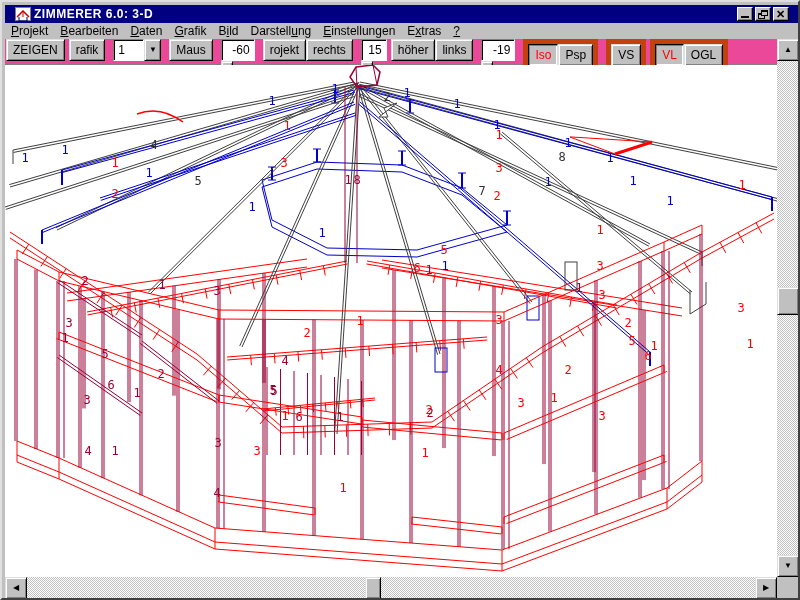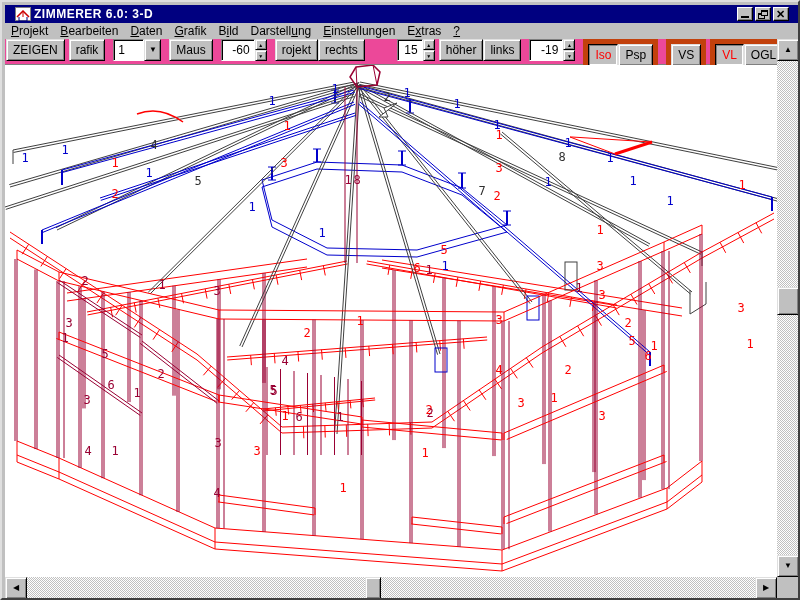--- a/index.html
+++ b/index.html
@@ -29,21 +29,21 @@
        box-shadow:inset 1px 1px 0 #fff,inset -1px -1px 0 #808080;
        font-family:"Liberation Sans",sans-serif;font-size:12px;color:#000;
        display:flex;align-items:center;justify-content:center;padding:0 6px;white-space:nowrap;}
   .pressed{border-color:#000 #dfdfdf #dfdfdf #000;box-shadow:inset 1px 1px 0 #808080,inset -1px -1px 0 #fff;}
   .redtxt{color:#ff0000;}
   .gap4{width:4px;flex:none;} .gap8{width:8px;flex:none;}
   .field{height:22px;background:#fff;border:1px solid;border-color:#808080 #fff #fff #808080;
          box-shadow:inset 1px 1px 0 #000;font-size:12px;display:flex;align-items:center;padding:0 4px;}
   .combo{display:flex;}
   .dropbtn{width:17px;height:22px;}
-  .spin{display:flex;}
+  .spin{display:flex;flex-direction:column;}
   .spincol{display:flex;flex-direction:column;width:12px;height:22px;}
   .spinbtn{flex:1;padding:0;font-size:6px;line-height:6px;}
   .btngroup{display:flex;border:5px solid #c2410c;box-shadow:1px 1px 0 #fff inset;padding:0;}
   .arrowglyph{font-size:8px;line-height:8px;color:#000;}
   #canvas{position:absolute;left:3px;top:63px;width:772px;height:512px;background:#fff;overflow:hidden;}
   #vscroll{position:absolute;left:775px;top:37px;width:22px;height:538px;}
   #hscroll{position:absolute;left:3px;top:575px;width:772px;height:22px;}
   .track{position:absolute;background:#c0c0c0;
          background-image:conic-gradient(#fff 25%,#c0c0c0 0 50%,#fff 0 75%,#c0c0c0 0);
          background-size:2px 2px;}
@@ -117,21 +117,21 @@
         <button class="b95 spinbtn">
             <span class="arrowglyph" style="font-size:5px">▼</span>
           </button>
       </div>
     </div>
     <div class="gap8"></div>
     <button class="b95">rojekt</button>
     <button class="b95">rechts</button>
     <div class="gap8"></div>
     <div class="spin">
-      <div class="field" style="width:26px;justify-content:flex-end;margin-left:24px;">15</div>
+      <div class="field" style="width:26px;justify-content:flex-end;">15</div>
       <div class="spincol">
         <button class="b95 spinbtn">
             <span class="arrowglyph" style="font-size:5px">▲</span>
           </button>
         <button class="b95 spinbtn">
             <span class="arrowglyph" style="font-size:5px">▼</span>
           </button>
       </div>
     </div>
     <div class="gap4"></div>

